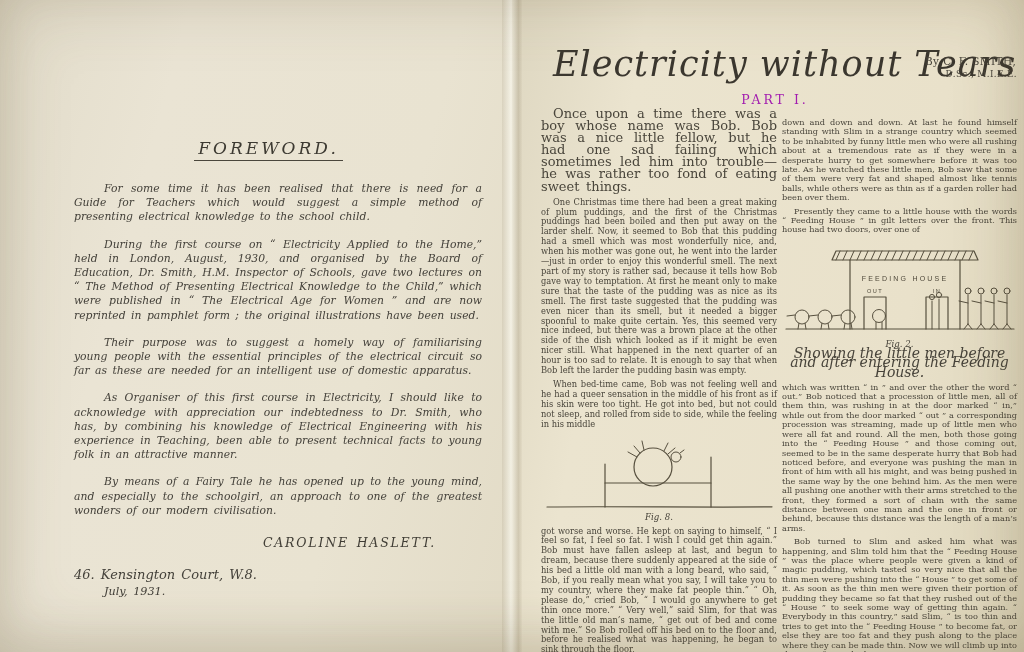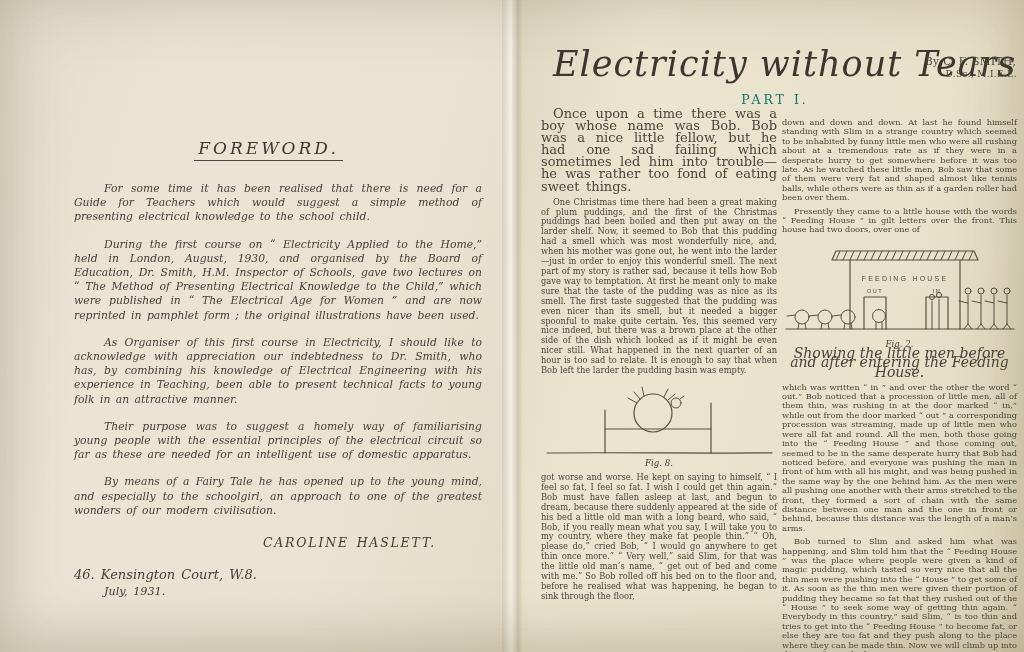--- a/index.html
+++ b/index.html
@@ -50,21 +50,21 @@
   .article-title {
     left:553px; top:44px; width:380px;
     font-style:italic; font-size:35px; color:#3b3membrane72f;
     color:#3b372f; letter-spacing:1px; white-space:nowrap;
   }
   .byline { left:925px; top:55px; width:92px; color:#47433a; }
   .byline-1 { font-size:10.5px; letter-spacing:0.4px; }
   .byline-2 { font-size:8.8px; text-align:right; margin-top:2px; letter-spacing:0.4px; }
   .part-heading {
     left:540px; top:92px; width:470px; text-align:center;
-    font-size:12.5px; letter-spacing:3px; color:#0f766e;
+    font-size:12.5px; letter-spacing:3px; color:#a21caf;
   }
   .col { font-size:8.3px; line-height:9.9px; text-align:justify; color:#49453b; }
   .col-left  { left:541px; top:108px; width:236px; }
   .col-right { left:782px; top:118px; width:235px; font-size:8.2px; line-height:9.4px; }
   .col p { margin-bottom:4px; }
   .col p.indent { text-indent:12px; }
   .col p.lead { font-size:13px; line-height:12.1px; word-spacing:2.5px; margin-bottom:5px; }
   
   .figure { text-align:center; margin:4px 0 5px 0; }
   .figure svg { display:block; margin:0 auto; }
@@ -82,38 +82,39 @@
 <div class="abs page-right-bg"></div>
 <div class="abs crease"></div>
 
 <div class="abs foreword-head-wrap">
   <span class="foreword-head">FOREWORD.</span>
 </div>
 
 <div class="abs foreword-body">
   <p>For some time it has been realised that there is need for a Guide for Teachers which would suggest a simple method of presenting electrical knowledge to the school child.</p>
   <p>During the first course on “ Electricity Applied to the Home,” held in London, August, 1930, and organised by the Board of Education, Dr. Smith, H.M. Inspector of Schools, gave two lectures on “ The Method of Presenting Electrical Knowledge to the Child,” which were published in “ The Electrical Age for Women ” and are now reprinted in pamphlet form ;  the original illustrations have been used.</p>
+  <p>Their purpose was to suggest a homely way of familiarising young people with the essential principles of the electrical circuit so far as these are needed for an intelligent use of domestic apparatus.</p>
   <p>As Organiser of this first course in Electricity, I should like to acknowledge with appreciation our indebtedness to Dr. Smith, who has, by combining his knowledge of Electrical Engineering with his experience in Teaching, been able to present technical facts to young folk in an attractive manner.</p>
-  <p>Their purpose was to suggest a homely way of familiarising young people with the essential principles of the electrical circuit so far as these are needed for an intelligent use of domestic apparatus.</p>
   <p>By means of a Fairy Tale he has opened up to the young mind, and especially to the schoolgirl, an approach to one of the greatest wonders of our modern civilisation.</p>
   <div class="signature">CAROLINE  HASLETT.</div>
   <div class="addr">46. Kensington Court, W.8.</div>
   <div class="date-line">July, 1931.</div>
 </div>
 
 <div class="abs article-title">Electricity without Tears</div>
 <div class="abs byline">
   <div class="byline-1">By C. F. SMITH,</div>
   <div class="byline-2">D.Sc., M.I.E.E.</div>
 </div>
 <div class="abs part-heading">PART  I.</div>
 
 <div class="abs col col-left">
   <p class="lead indent">Once upon a time there was a boy whose name was Bob.  Bob was a nice little fellow, but he had one sad failing which sometimes led him into trouble—he was rather too fond of eating sweet things.</p>
   <p class="indent">One Christmas time there had been a great making of plum puddings, and the first of the Christmas puddings had been boiled and then put away on the larder shelf.  Now, it seemed to Bob that this pudding had a smell which was most wonderfully nice, and, when his mother was gone out, he went into the larder—just in order to enjoy this wonderful smell.  The next part of my story is rather sad, because it tells how Bob gave way to temptation.  At first he meant only to make sure that the taste of the pudding was as nice as its smell.  The first taste suggested that the pudding was even nicer than its smell, but it needed a bigger spoonful to make quite certain.  Yes, this seemed very nice indeed, but there was a brown place at the other side of the dish which looked as if it might be even nicer still.  What happened in the next quarter of an hour is too sad to relate.  It is enough to say that when Bob left the larder the pudding basin was empty.</p>
+  <p class="indent">When bed-time came, Bob was not feeling well and he had a queer sensation in the middle of his front as if his skin were too tight.  He got into bed, but not could not sleep, and rolled from side to side, while the feeling in his middle</p>
 
   <div class="figure">
     <svg width="236" height="78" viewBox="0 0 236 78">
 
       <path class="ink" d="M6,73 C60,72.2 180,73.6 231,72.8"></path>
 
       <path class="ink" d="M64,30 L64,73"></path>
       <path class="ink" d="M170,23 L170,73"></path>
       <path class="ink" d="M64,49 L170,49"></path>
 

